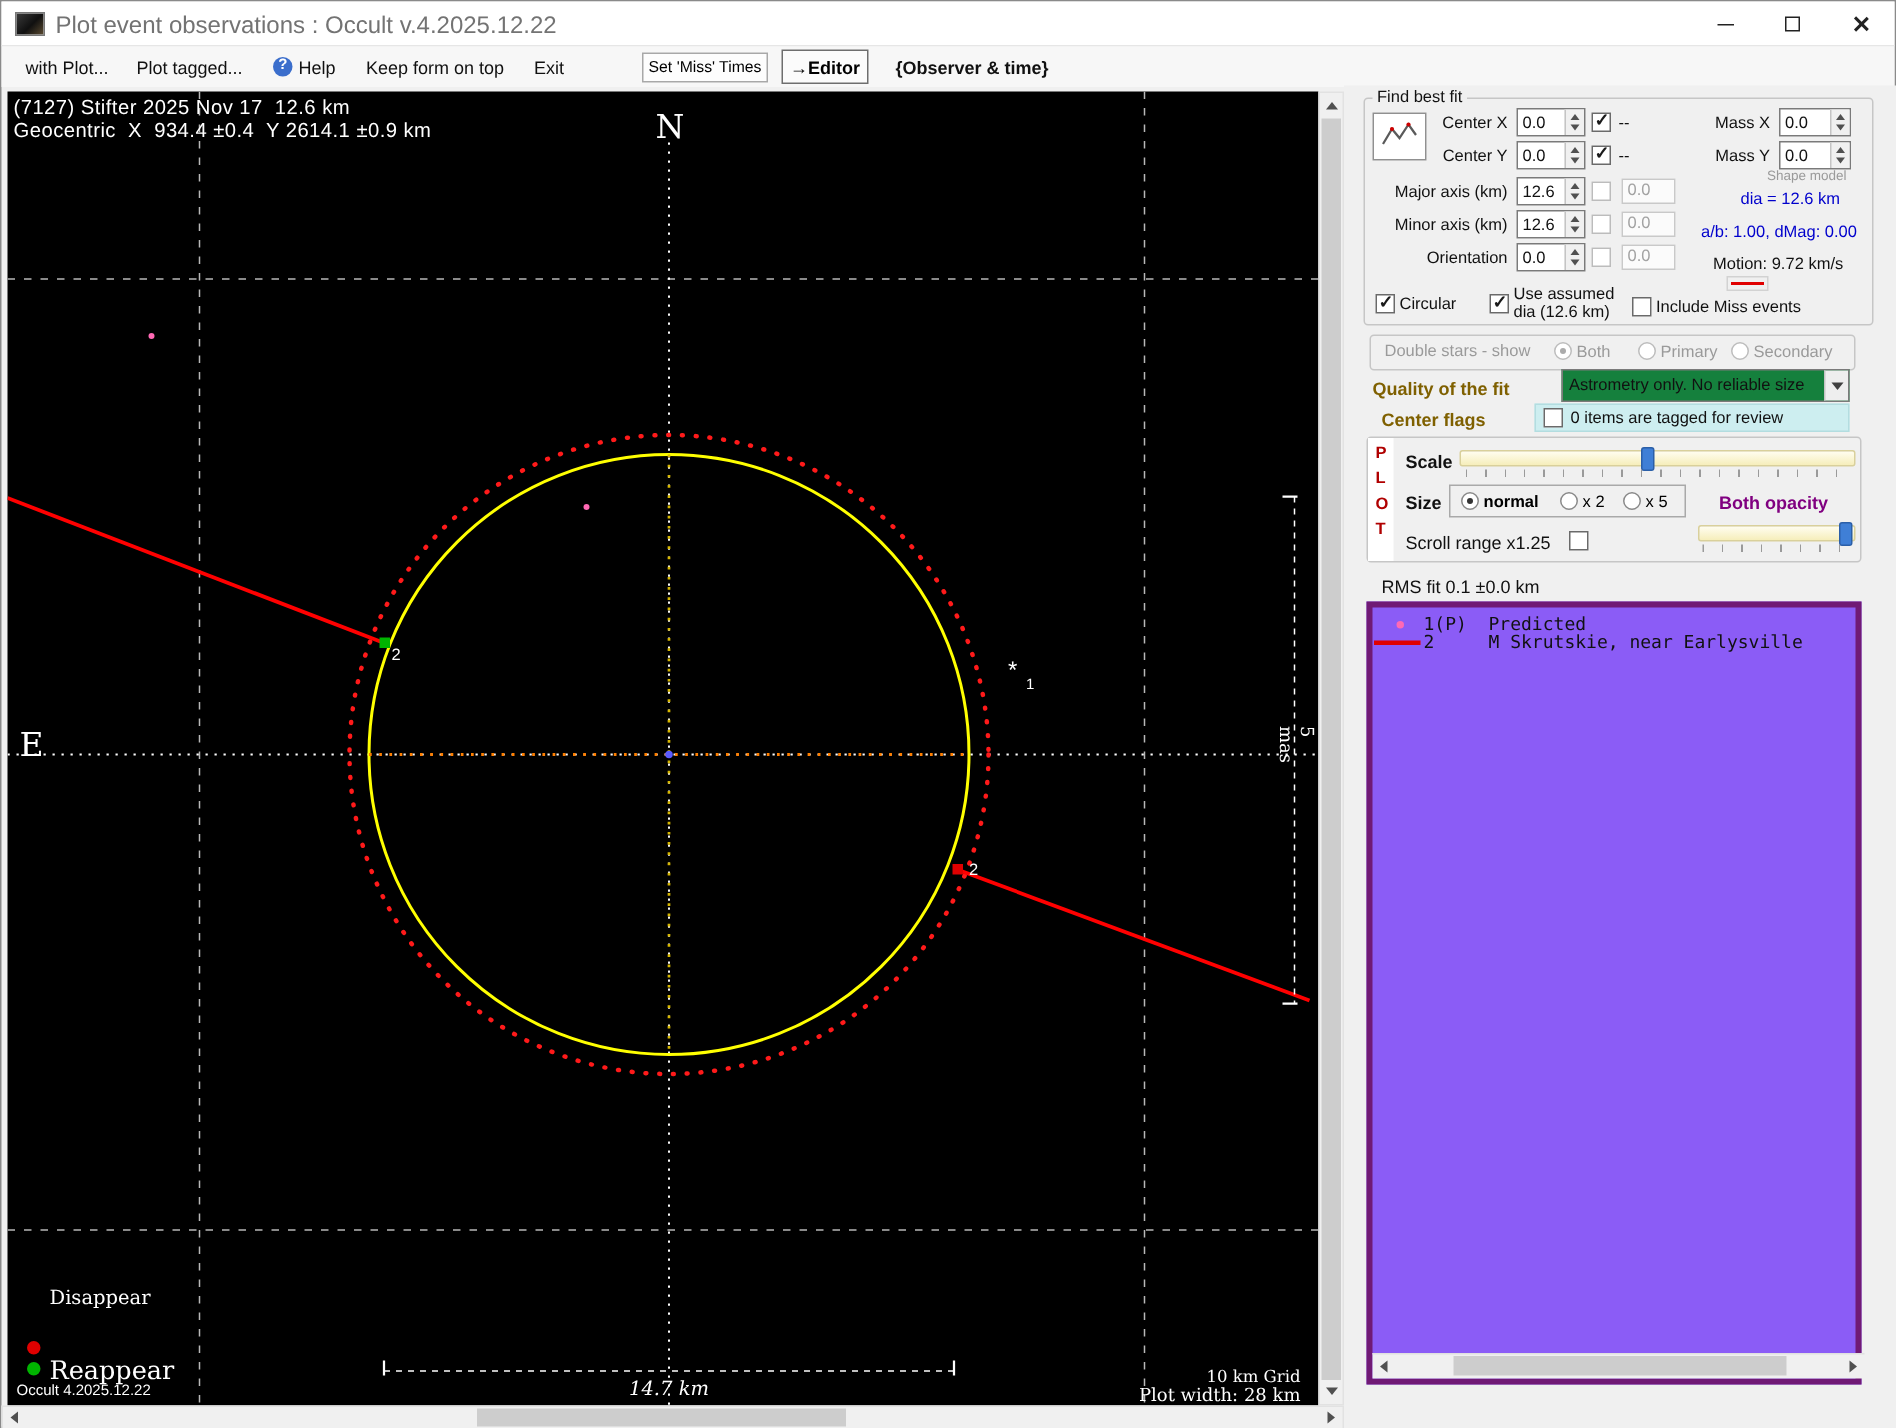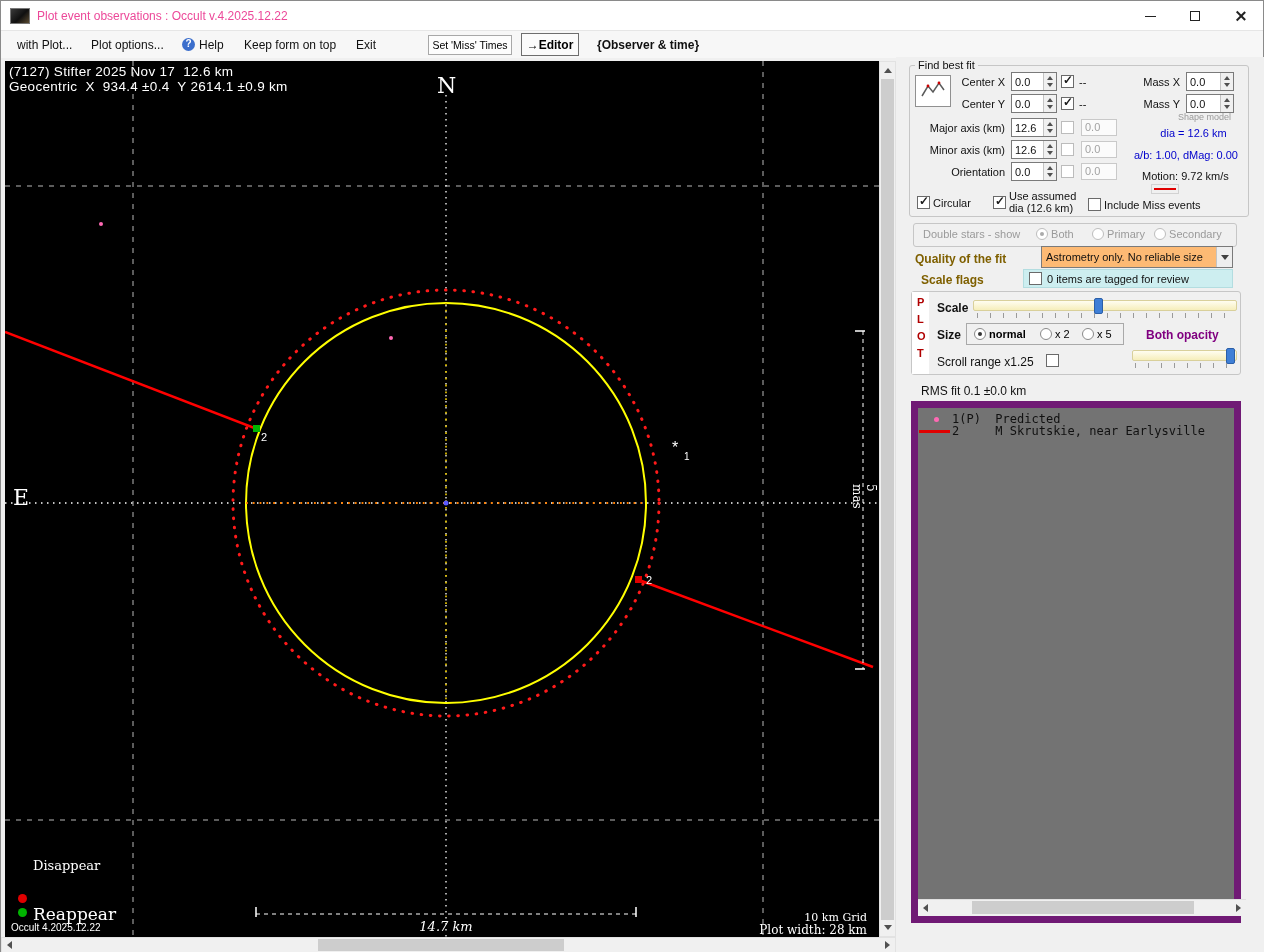--- a/index.html
+++ b/index.html
@@ -2,21 +2,21 @@
 <html><head>
 <meta charset="utf-8">
 <style>
   * { margin:0; padding:0; box-sizing:border-box; }
   html,body { width:1264px; height:952px; background:#f0f0f0; font-family:"Liberation Sans",sans-serif; overflow:hidden; }
   .win { position:relative; width:1264px; height:952px; background:#f0f0f0; border:1px solid #8a8a8a; }
 
   
   .titlebar { position:absolute; left:0; top:0; width:100%; height:30px; background:#ffffff; border-bottom:1px solid #e6e6e6; }
   .appicon { position:absolute; left:9px; top:7px; width:20px; height:16px; background:linear-gradient(135deg,#3a3a3a 0%,#101010 55%,#5a4a30 100%); border:1px solid #777; }
-  .title { position:absolute; left:36px; top:8px; font-size:12px; color:#ec4899; }
+  .title { position:absolute; left:36px; top:8px; font-size:16px; color:#737373; }
   .wbtn { position:absolute; top:0; width:45px; height:30px; }
   .wbtn.min { right:90px; } .wbtn.max { right:45px; } .wbtn.close { right:0; }
   .g-min { position:absolute; left:17px; top:15px; width:11px; height:1px; background:#222; }
   .g-max { position:absolute; left:17px; top:10px; width:10px; height:10px; border:1px solid #222; }
   .g-x1 { position:absolute; left:17px; top:9px; width:12px; height:12px; }
   .g-x1::before,.g-x1::after { content:""; position:absolute; left:5px; top:0; width:1.5px; height:12px; background:#222; }
   .g-x1::before { transform:rotate(45deg); } .g-x1::after { transform:rotate(-45deg); }
 
   
   .menubar { position:absolute; left:0; top:30px; width:100%; height:27px; background:#f7f7f7; }
@@ -70,36 +70,36 @@
   .sarrows .td { position:absolute; left:3px; bottom:3px; border-left:3px solid transparent; border-right:3px solid transparent; border-top:4px solid #505050; }
   .cb { position:absolute; width:13px; height:13px; background:#fff; border:1px solid #6a6a6a; }
   .cb.checked::after { content:"✓"; position:absolute; left:1px; top:-3px; font-size:12px; font-weight:bold; color:#1a1a1a; }
   .cb.dis { border-color:#bcbcbc; }
   .disfield { position:absolute; width:36px; height:17px; border:1px solid #c9c9c9; background:#fbfbfb; color:#a3a3a3; font-size:11px; padding:1px 0 0 3px; }
   .radio { display:inline-block; width:12px; height:12px; border:1px solid #8a8a8a; border-radius:50%; background:#fff; position:relative; vertical-align:-2px; }
   .radio.sel::after { content:""; position:absolute; left:3px; top:3px; width:4px; height:4px; border-radius:50%; background:#333; }
   .radio.dis { border-color:#bdbdbd; }
   .radio.dis.sel::after { background:#ababab; }
   .ritem { position:absolute; font-size:11px; white-space:nowrap; }
-  .combo { position:absolute; height:22px; border:1px solid #7a7a7a; background:#fdba74; }
+  .combo { position:absolute; height:22px; border:1px solid #7a7a7a; background:#15803d; }
   .ctext { display:block; font-size:11px; padding:4px 0 0 4px; margin-right:17px; white-space:nowrap; overflow:hidden; color:#111; }
   .carrow { position:absolute; right:0; top:0; width:16px; height:100%; background:#eee; border-left:1px solid #c4c4c4; }
   .carrow::after { content:""; position:absolute; left:4px; top:8px; border-left:4px solid transparent; border-right:4px solid transparent; border-top:5px solid #404040; }
   .cyanbox { position:absolute; background:#cdeef0; border:1px solid #b3dde0; }
   .pletter { position:absolute; font-size:11px; font-weight:bold; color:#b00000; }
   .pstrip { position:absolute; background:#fff; }
   .strack { position:absolute; height:11px; border:1px solid #d9d09b; background:linear-gradient(#fffdf0,#f6eebb); border-radius:2px; }
   .sticks { position:absolute; height:5px; background:repeating-linear-gradient(90deg,#9a9a9a 0,#9a9a9a 1px,transparent 1px,transparent 13px); }
   .thumbblue { position:absolute; width:9px; height:16px; background:#3f7fd6; border:1px solid #2b5fa8; border-radius:2px; }
   .radioframe { position:absolute; border:1px solid #a9a9a9; background:#f0f0f0; }
   .boldlab { position:absolute; font-size:12px; font-weight:bold; color:#111; white-space:nowrap; }
   .purple { color:#800080; }
   .redlinebtn { position:absolute; width:28px; height:10px; background:#f0f0f0; border:1px solid #d2d2d2; }
   .redlinebtn::after { content:""; position:absolute; left:2px; top:3px; width:22px; height:2px; background:#e00000; }
-  .listbox { position:absolute; background:#737373; border:7px solid #701a75; }
+  .listbox { position:absolute; background:#8b5cf6; border:4px solid #701a75; }
   .mono { font-family:"DejaVu Sans Mono",monospace; font-size:12px; white-space:pre; color:#111; position:absolute; }
   .dotpink { position:absolute; width:5px; height:5px; border-radius:50%; background:#ff69b4; }
   .redline { position:absolute; height:3px; background:#e00000; }
   .legenddot { position:absolute; width:9px; height:9px; border-radius:50%; }
 </style>
 </head>
 <body>
 
 <div class="win">
 
@@ -112,21 +112,21 @@
     <span class="wbtn max">
         <i class="g-max"></i>
       </span>
     <span class="wbtn close">
         <i class="g-x1"></i>
       </span>
   </div>
 
   <div class="menubar">
     <span class="mitem" style="left:16px">with Plot...</span>
-    <span class="mitem" style="left:90px">Plot options...</span>
+    <span class="mitem" style="left:90px">Plot tagged...</span>
     <span class="helpicon"></span>
     <span class="mitem" style="left:198px">Help</span>
     <span class="mitem" style="left:243px">Keep form on top</span>
     <span class="mitem" style="left:355px">Exit</span>
     <button class="btn miss">Set 'Miss' Times</button>
     <button class="btn editor">→Editor</button>
     <span class="observer">{Observer &amp; time}</span>
   </div>
 
   <div id="plot">
@@ -287,21 +287,21 @@
     <span class="ritem gray" style="left:140px;top:171px"><i class="radio dis sel"></i> <span>Both</span></span>
     <span class="ritem gray" style="left:196px;top:171px"><i class="radio dis"></i> <span>Primary</span></span>
     <span class="ritem gray" style="left:258px;top:171px"><i class="radio dis"></i> <span>Secondary</span></span>
 
     <span class="sect" style="left:19px;top:195px">Quality of the fit</span>
     <div class="combo" style="left:145px;top:189px;width:192px">
       <span class="ctext">Astrometry only. No reliable size</span>
       <span class="carrow"></span>
     </div>
 
-    <span class="sect" style="left:25px;top:216px">Scale flags</span>
+    <span class="sect" style="left:25px;top:216px">Center flags</span>
     <div class="cyanbox" style="left:127px;top:212px;width:210px;height:19px"></div>
     <span class="cb" style="left:133px;top:215px;background:#fff"></span>
     <span class="lab" style="left:151px;top:216px">0 items are tagged for review</span>
 
     <div class="groupbox" style="left:15px;top:234px;width:330px;height:84px"></div>
     <div class="pstrip" style="left:16px;top:235px;width:17px;height:82px"></div>
     <span class="pletter" style="left:21px;top:239px">P</span>
     <span class="pletter" style="left:21px;top:256px">L</span>
     <span class="pletter" style="left:21px;top:273px">O</span>
     <span class="pletter" style="left:21px;top:290px">T</span>

